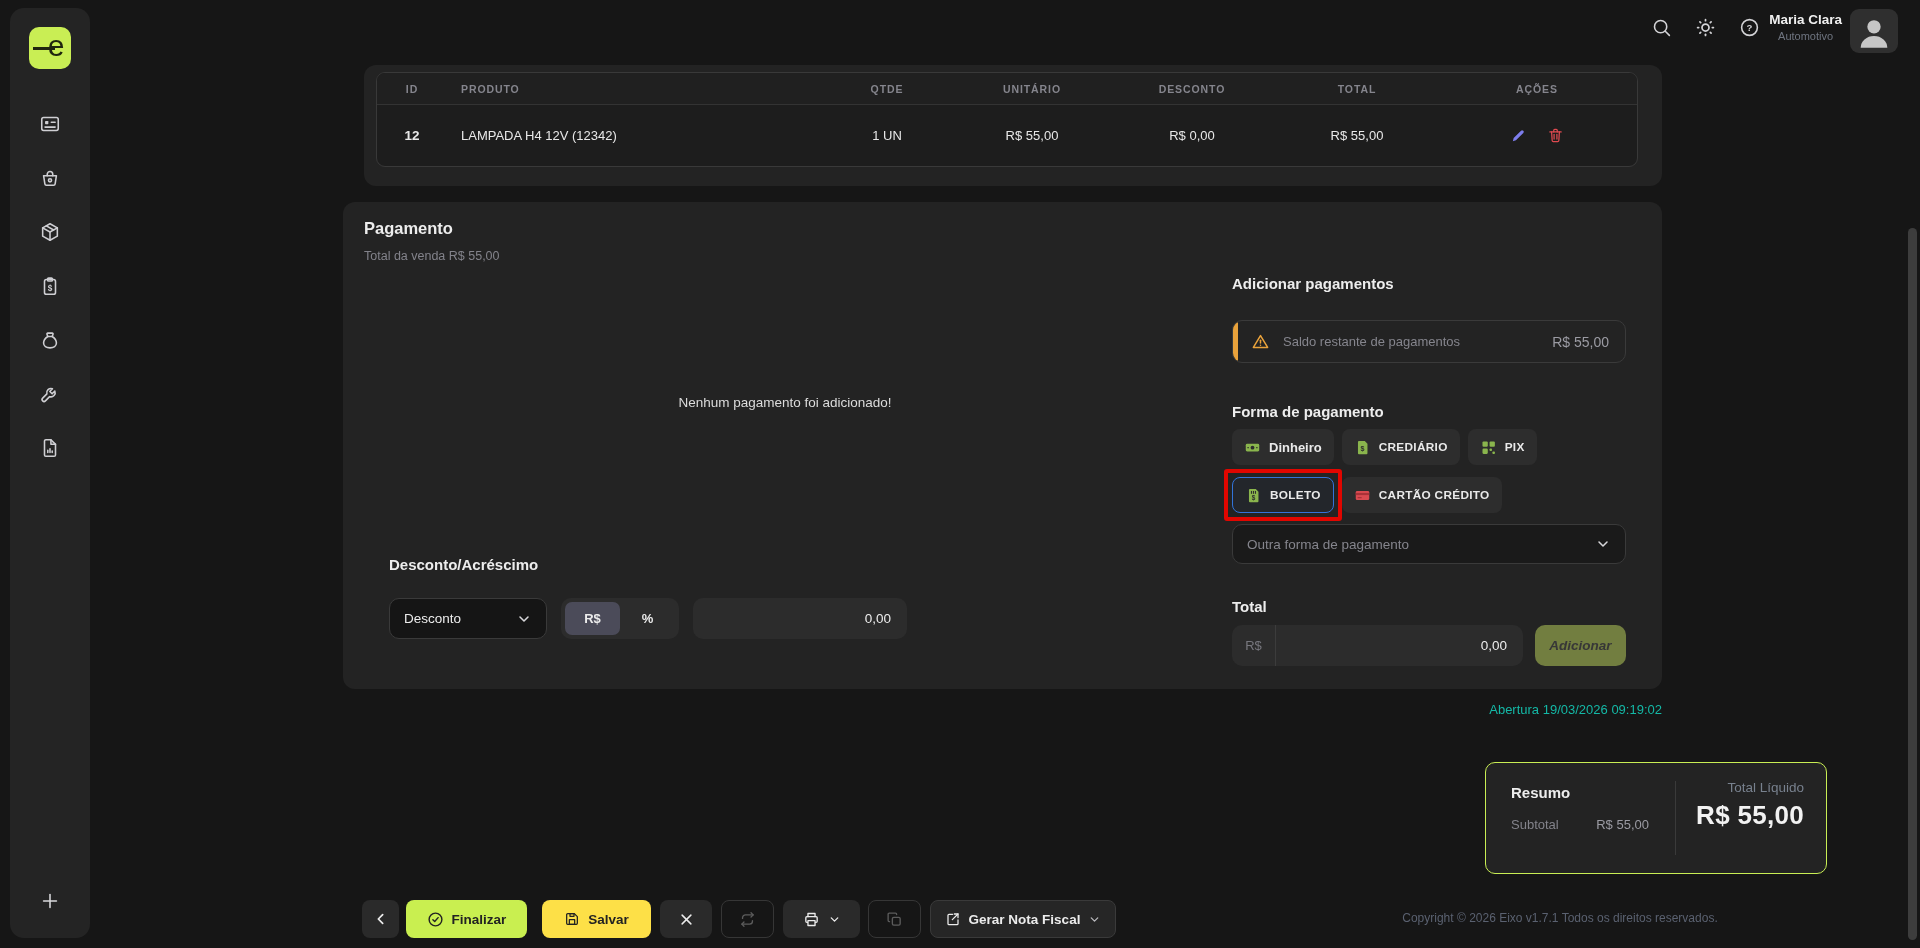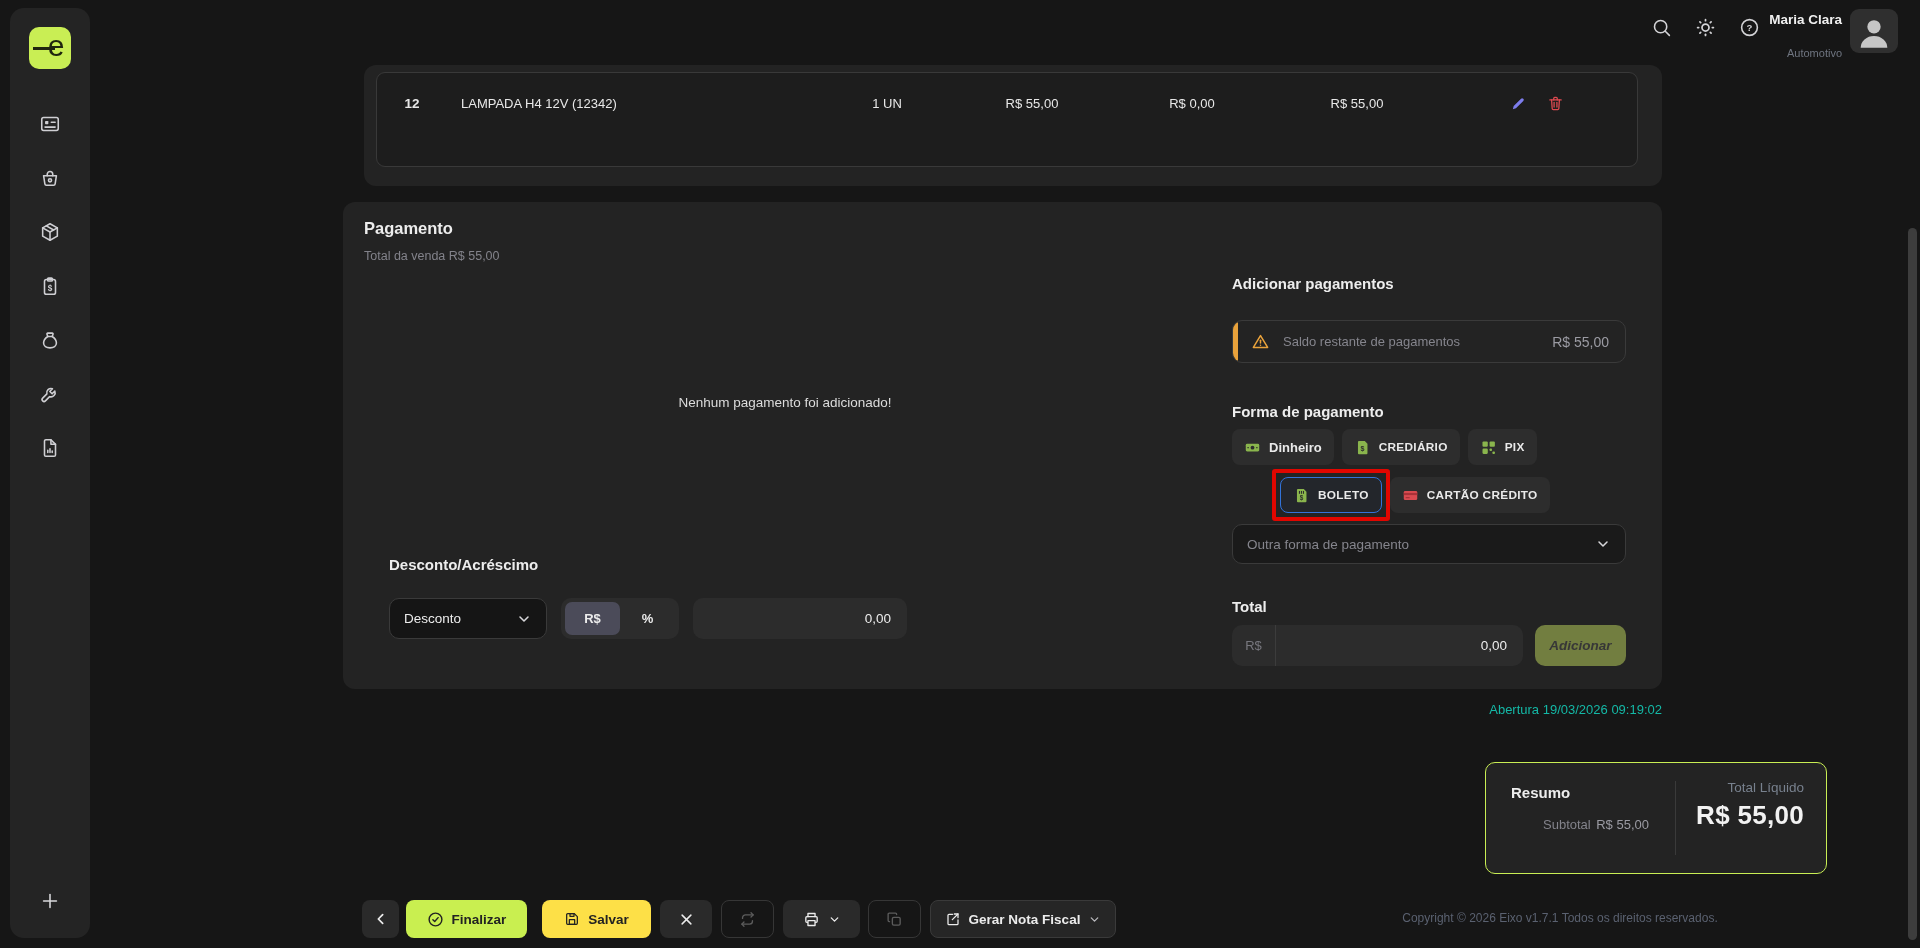--- a/index.html
+++ b/index.html
@@ -19,21 +19,21 @@
   .nav-btn svg { width:22px; height:22px; }
   .sidebar-plus { position:absolute; bottom:26px; left:0; right:0; display:flex; justify-content:center; color:#d9d9dc; }
   .sidebar-plus svg { width:22px; height:22px; }
 
   
   .hdr-icon { position:absolute; top:14px; width:26px; height:26px; color:#d3d3d6;
     display:flex; align-items:center; justify-content:center; }
   .hdr-icon svg { width:21px; height:21px; }
   .user-block { position:absolute; top:12px; right:78px; text-align:right; }
   .user-name { font-size:13.5px; font-weight:700; color:#f0f0f0; }
-  .user-role { font-size:11px; color:#6f7580; margin-top:20px; }
+  .user-role { font-size:11px; color:#6f7580; margin-top:3px;text-align:center; }
   .avatar { position:absolute; top:9px; left:1850px; width:48px; height:44px; background:#2f2f2f;
     border-radius:9px; overflow:hidden; display:flex; align-items:center; justify-content:center; }
 
   
   .products-card { position:absolute; left:364px; top:65px; width:1298px; height:121px;
     background:#232323; border-radius:12px; }
   .table { position:absolute; left:12px; top:7px; width:1262px; height:95px;
     border:1px solid #393939; border-radius:9px; background:#1d1d1d; overflow:hidden; }
   .t-head { display:flex; align-items:center; height:32px; border-bottom:1px solid #333; background:#202020; }
   .t-row  { display:flex; align-items:center; height:61px; }
@@ -79,42 +79,42 @@
   .warn-bar { position:absolute; left:0; top:0; bottom:0; width:5px; background:#e9a23b; border-radius:3px; }
   .warn-box svg { width:19px; height:19px; color:#e9a23b; flex:none; }
   .warn-label { font-size:13px; color:#85858d; margin-left:13px; }
   .warn-value { margin-left:auto; font-size:14px; color:#9b9ba3; }
   .method-title { position:absolute; left:0; top:201px; }
   .methods { position:absolute; left:0; top:227px; width:400px; display:flex; flex-wrap:wrap; gap:12px 8px; }
   .pm-btn { height:36px; background:#2d2d2d; border-radius:8px; display:flex; align-items:center;
     padding:0 12px; gap:8px; cursor:pointer; font-size:11.8px; font-weight:700; letter-spacing:.3px; color:#eaeaea; }
   .pm-btn svg { width:17px; height:17px; }
   .pm-dinheiro { font-size:13px; letter-spacing:0; }
-  .pm-boleto { position:relative; border:1px solid #3273d9; background:#23262b;margin-left:48px; }
+  .pm-boleto { position:relative; border:1px solid #3273d9; background:#23262b; }
   .hl-box { position:absolute; left:-9px; top:-9px; right:-9px; bottom:-9px;
     border:4px solid #e10600; border-radius:3px; pointer-events:none; }
   .other-select { position:absolute; left:0; top:322px; width:394px; height:40px; background:#1a1a1a; }
   .other-select .sel-text { color:#85858d; }
   .valor-title { position:absolute; left:0; top:396px; }
   .valor-row { position:absolute; left:0; top:423px; width:394px; display:flex; gap:12px; }
   .money-input { flex:1; height:41px; background:#2c2c2c; border-radius:10px; display:flex; align-items:center; overflow:hidden; }
   .money-prefix { width:44px; align-self:stretch; display:flex; align-items:center; justify-content:center;
     font-size:13px; color:#77777e; border-right:1px solid #3c3c3c; }
   .money-value { flex:1; text-align:right; padding-right:16px; font-size:13.5px; color:#ededed; }
   .add-btn { width:91px; height:41px; background:#727e40; border:none; border-radius:10px;
     font-family:inherit; font-size:13.5px; font-weight:600; color:#373737; cursor:pointer;font-style:italic; }
 
   
   .abertura { position:absolute; top:702px; left:1200px; width:462px; text-align:right;
     font-size:13px; color:#14b8a6; }
   .resumo { position:absolute; left:1485px; top:762px; width:342px; height:112px;
     background:#232323; border:1.5px solid #c9ee54; border-radius:10px; display:flex; }
   .res-left { flex:1; padding:21px 0 0 25px; }
   .res-title { font-size:15px; font-weight:700; color:#ededed; }
-  .res-row { display:flex; margin-top:16px; padding-right:26px;margin-left:32px; }
+  .res-row { display:flex; margin-top:16px; padding-right:26px; }
   .res-sub-label { font-size:13px; color:#83838b; }
   .res-sub-value { margin-left:auto; font-size:13px; color:#9b9ba3; }
   .res-div { width:1px; background:#3a3a3a; margin:18px 0; }
   .res-right { width:150px; padding:17px 22px 0 0; text-align:right; }
   .res-total-label { font-size:13.5px; color:#78818e; }
   .res-total-value { margin-top:5px; font-size:26px; font-weight:800; color:#f2f2f2; letter-spacing:.3px; }
 
   
   .tb { position:absolute; top:900px; height:38px; border-radius:8px; display:flex;
     align-items:center; justify-content:center; gap:8px; cursor:pointer;
@@ -237,20 +237,29 @@
   </div>
   <div class="avatar">
     <svg viewBox="0 0 24 24" width="40" height="40">
       <circle cx="12" cy="9.5" r="4" fill="#c6c6c6"></circle>
       <path d="M4 22 a8 7 0 0 1 16 0 Z" fill="#c6c6c6"></path>
     </svg>
   </div>
 
   <div class="products-card">
     <div class="table">
+      <div class="t-head">
+        <span class="c-id">ID</span>
+        <span class="c-prod">PRODUTO</span>
+        <span class="c-qtde">QTDE</span>
+        <span class="c-unit">UNITÁRIO</span>
+        <span class="c-desc">DESCONTO</span>
+        <span class="c-tot">TOTAL</span>
+        <span class="c-ac">AÇÕES</span>
+      </div>
       <div class="t-row">
         <span class="c-id">12</span>
         <span class="c-prod">LAMPADA H4 12V (12342)</span>
         <span class="c-qtde">1 UN</span>
         <span class="c-unit">R$ 55,00</span>
         <span class="c-desc">R$ 0,00</span>
         <span class="c-tot">R$ 55,00</span>
         <span class="c-ac row-actions">
           <svg class="act" viewBox="0 0 24 24" fill="#7d7dec">
             <path d="M4 20 l1.2-4.4 L15.6 5.2 a2.1 2.1 0 0 1 3 0 l.2.2 a2.1 2.1 0 0 1 0 3 L8.4 18.8 Z"></path>

